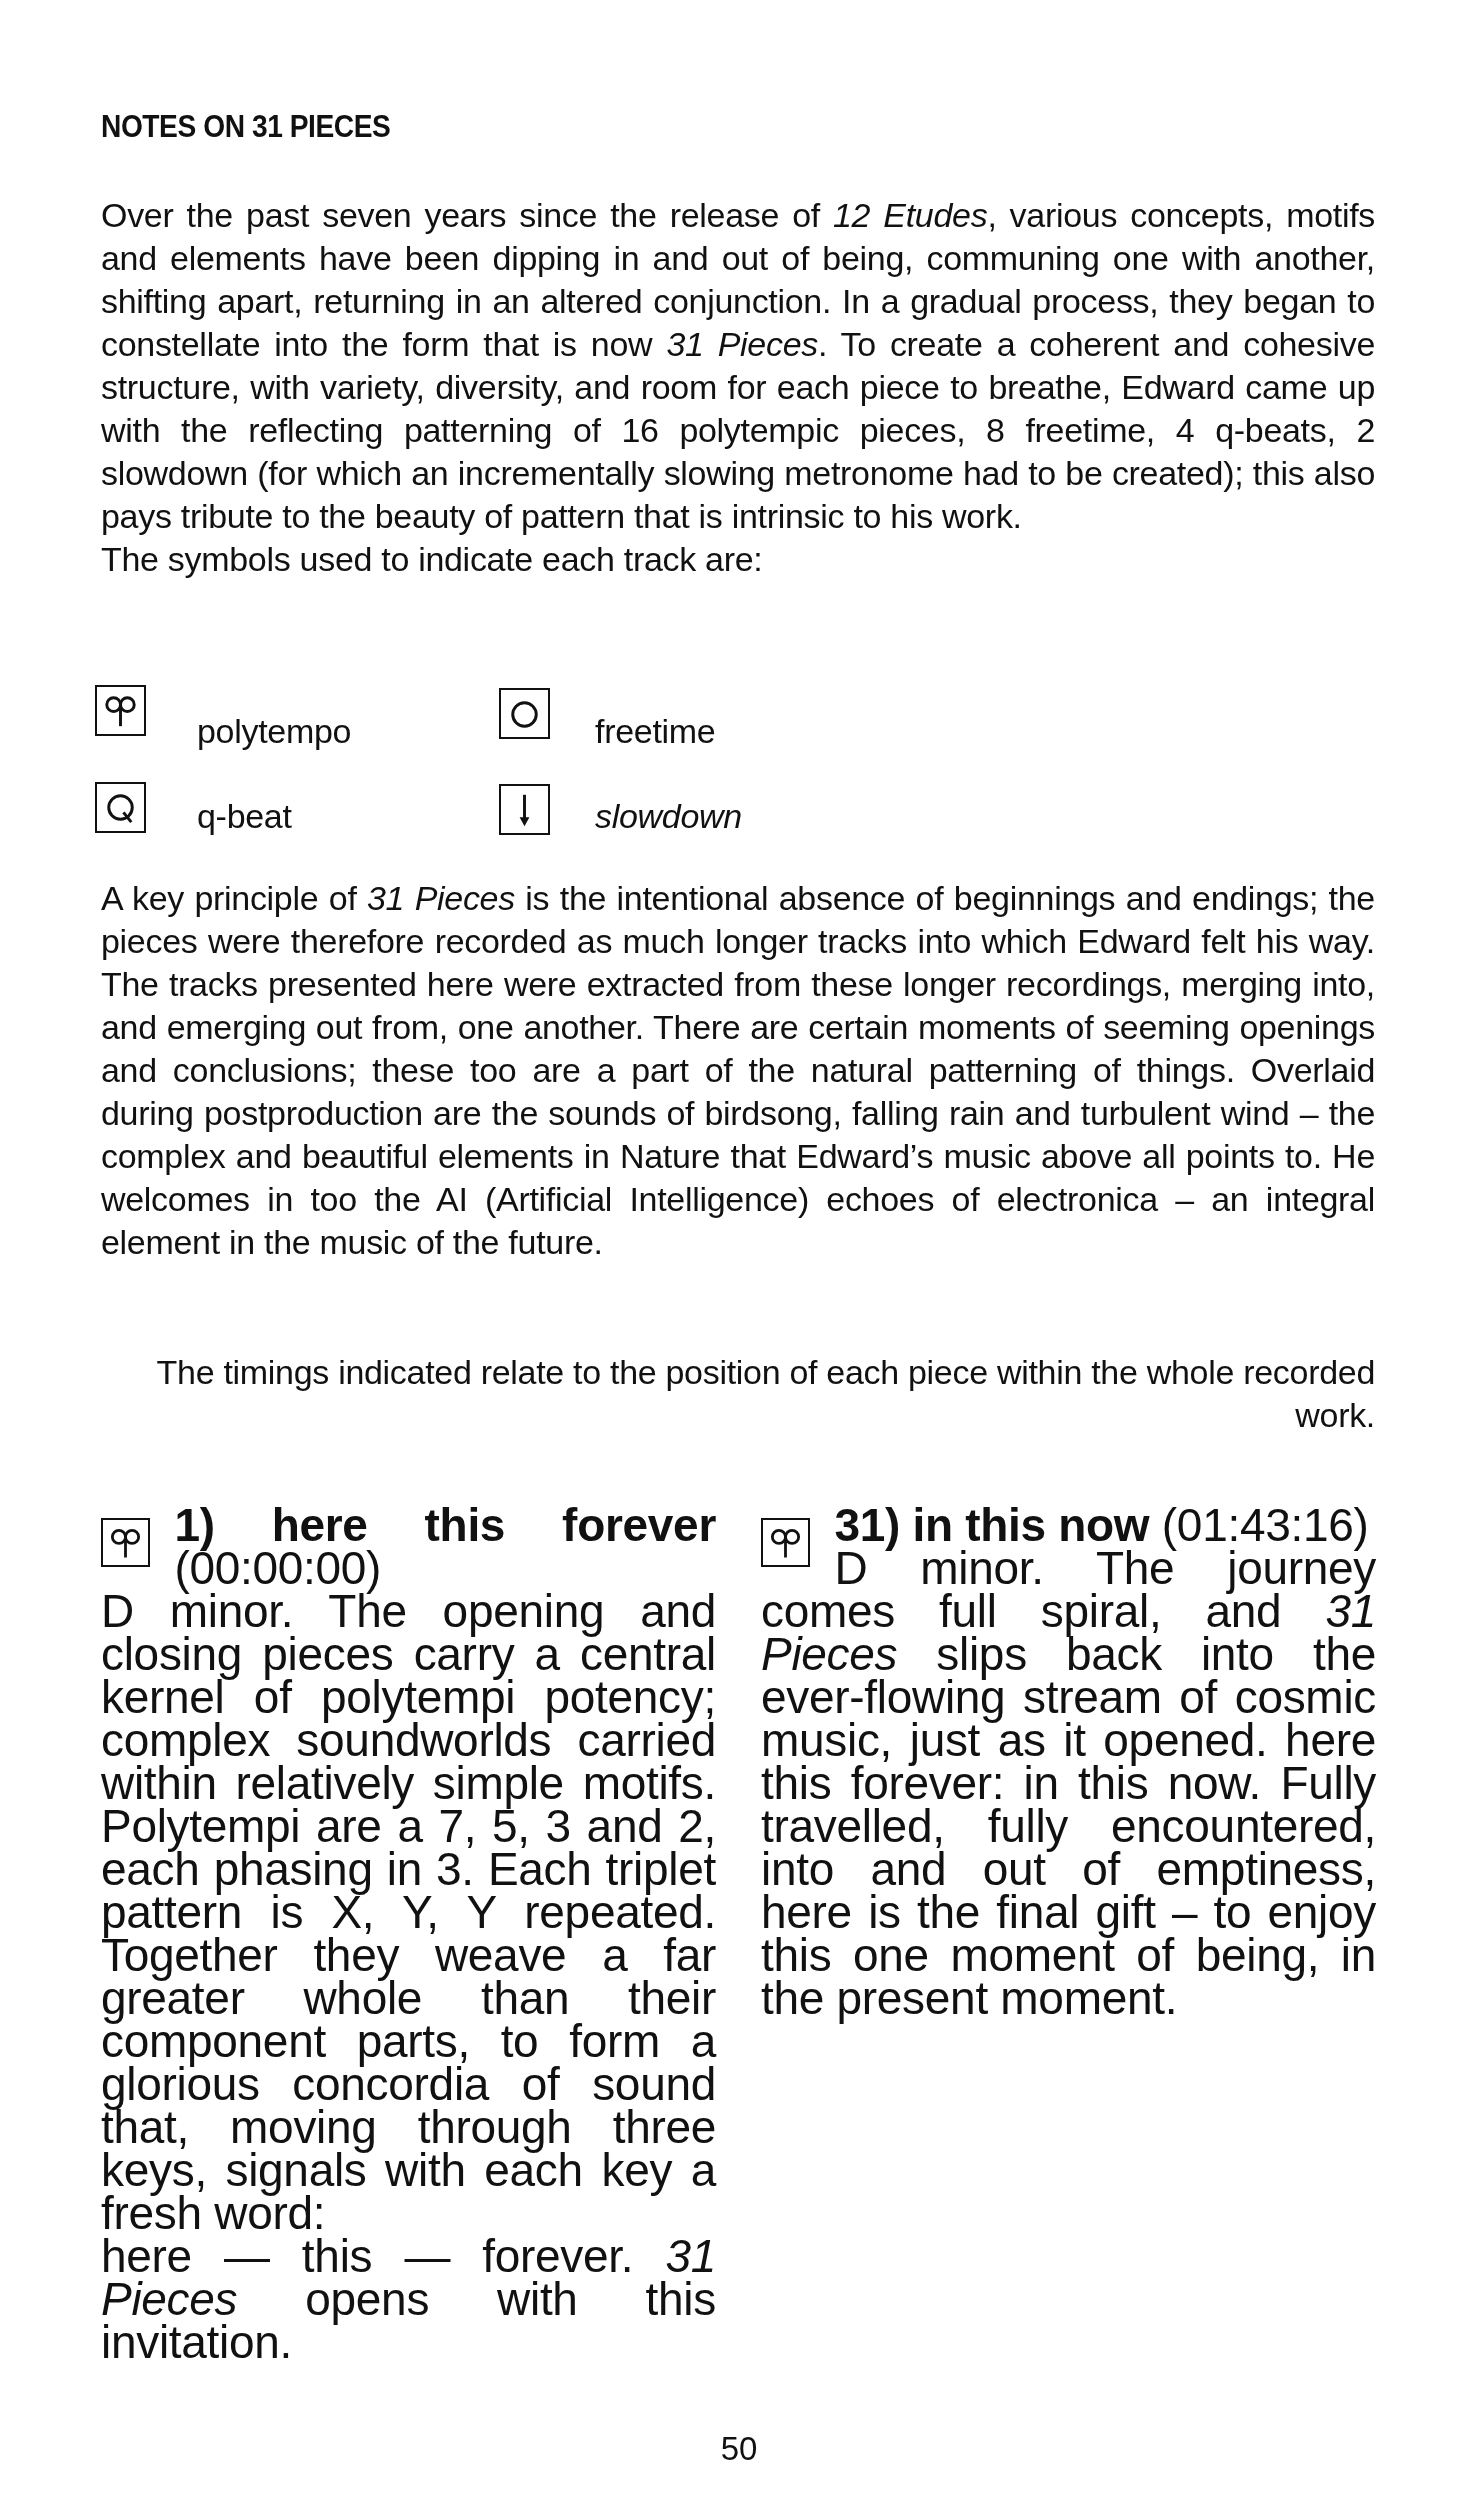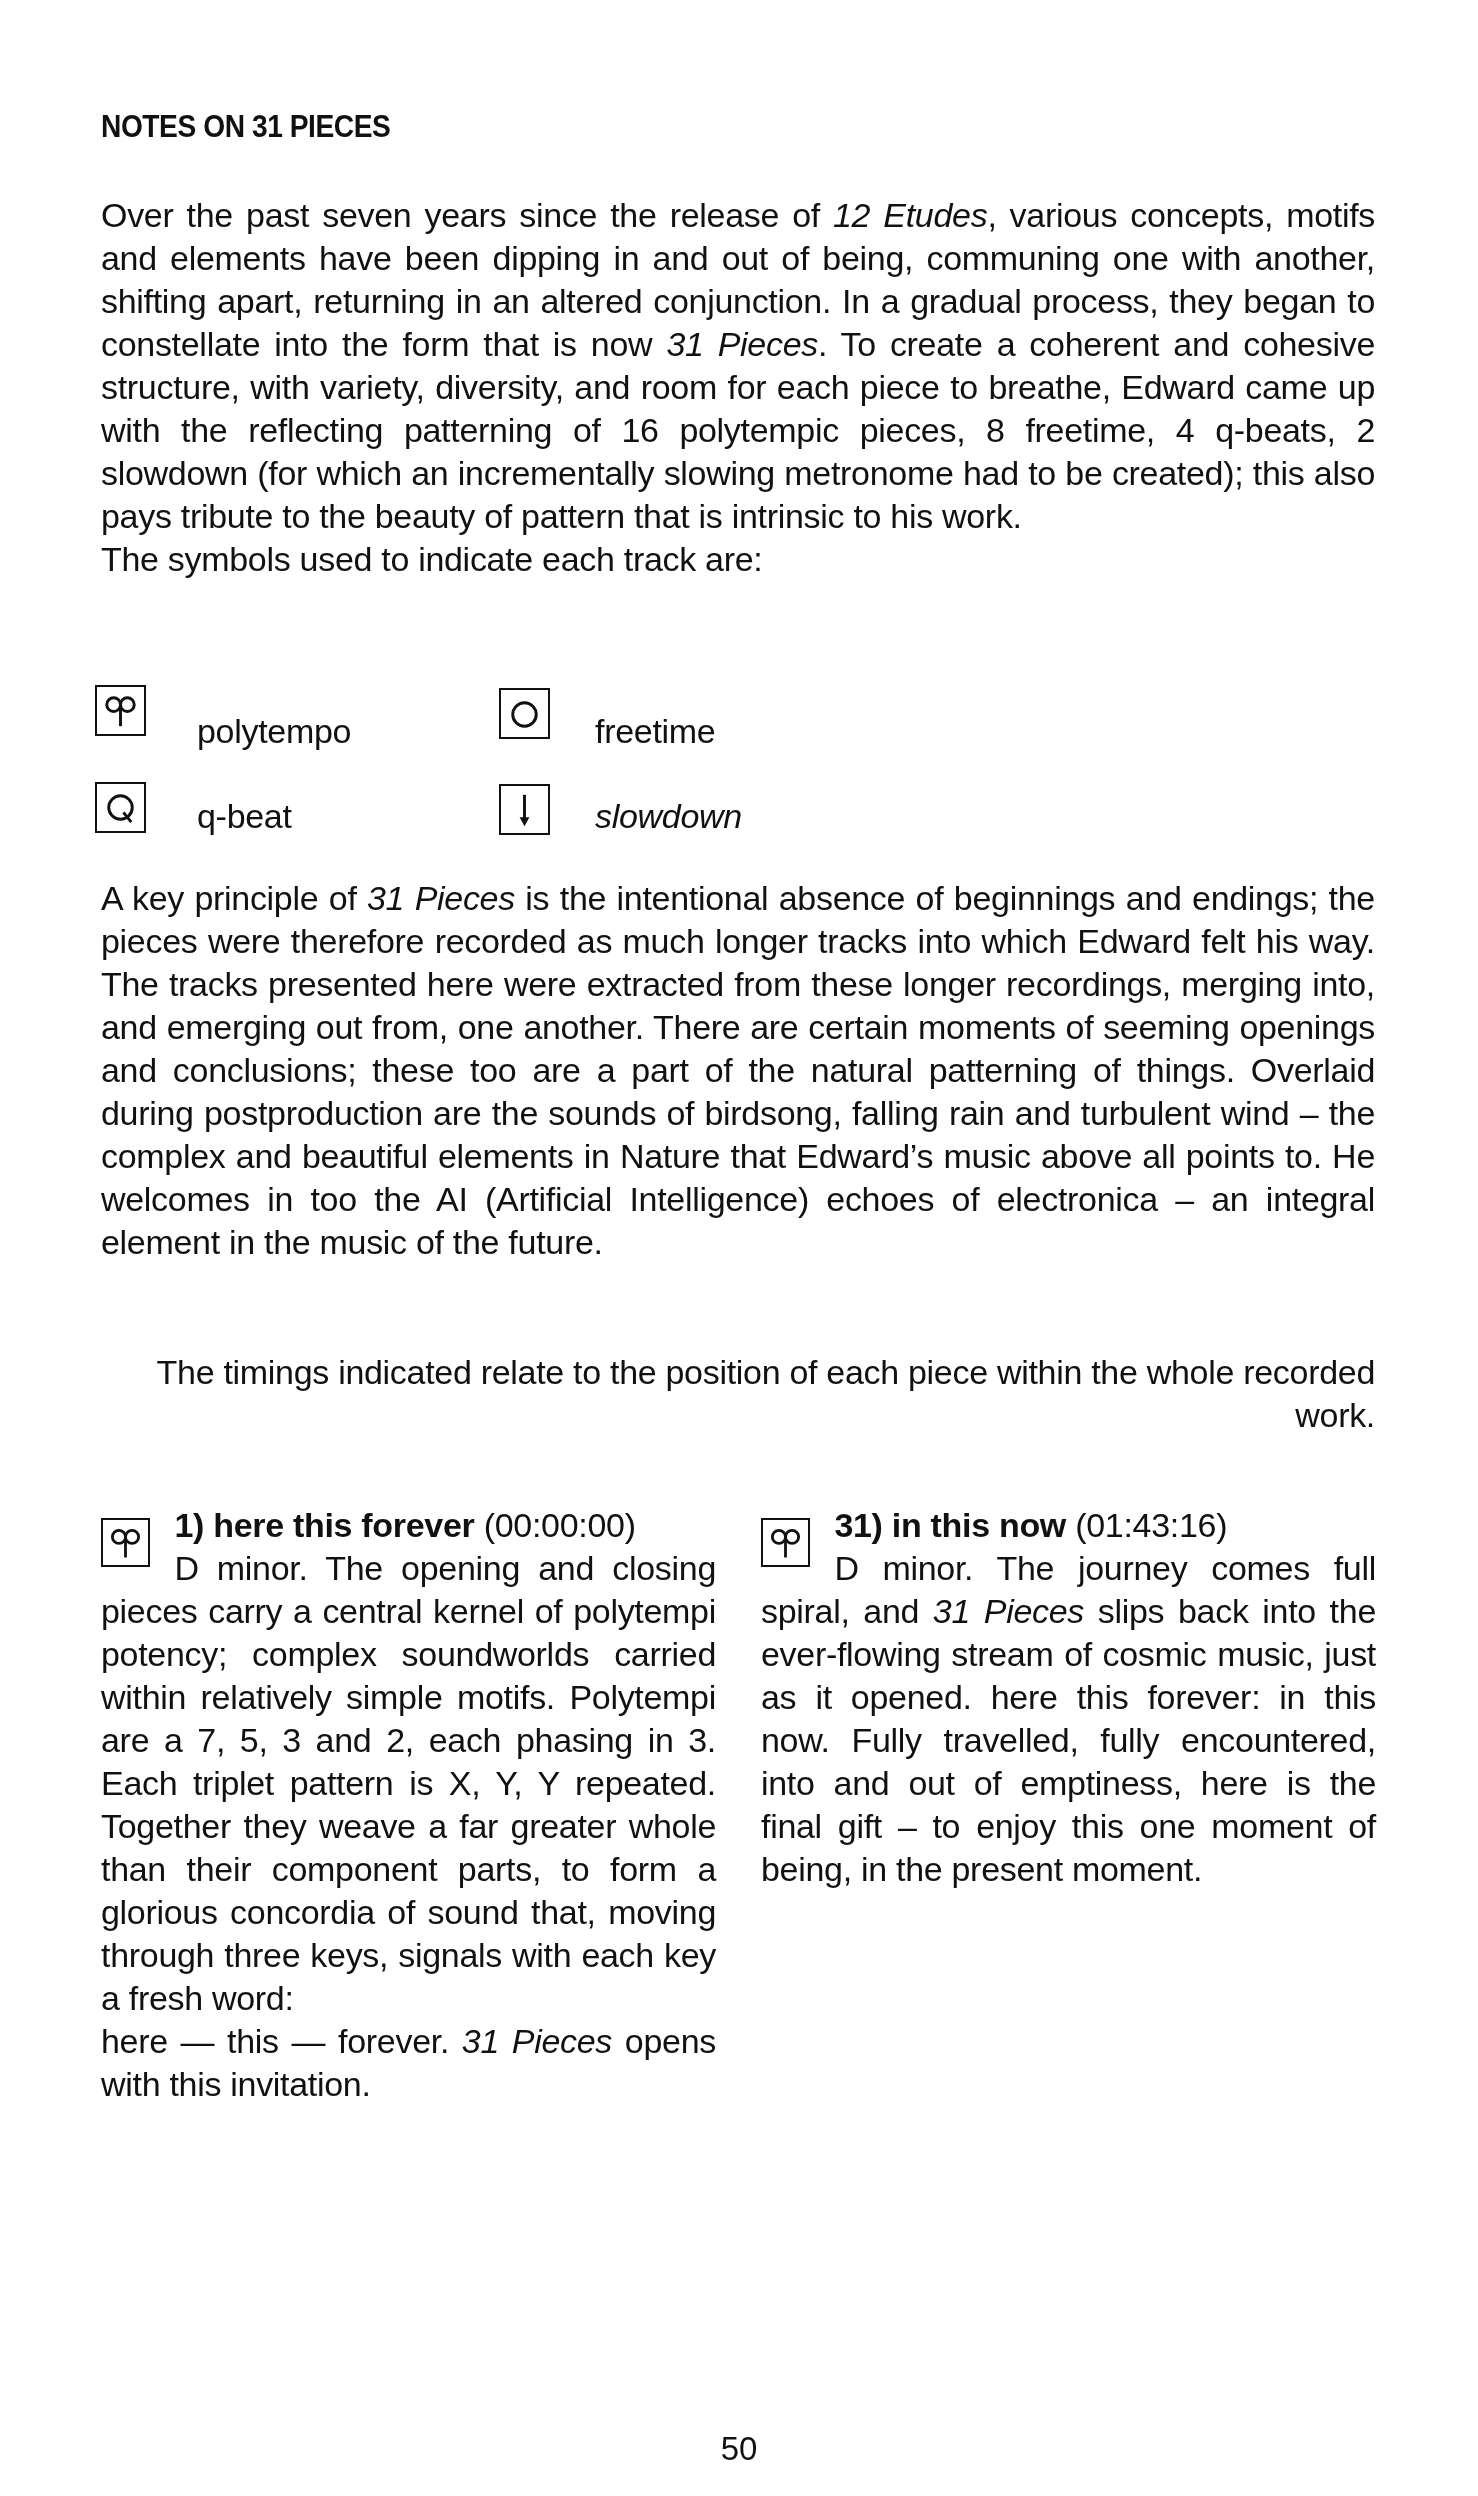--- a/index.html
+++ b/index.html
@@ -29,21 +29,21 @@
     box-sizing: content-box;
   }
   .sym-box svg { position: absolute; left: 0; top: 0; width: 47px; height: 47px; }
   .legend-label {
     position: absolute; font-size: 34px; line-height: 43px; white-space: nowrap;
     letter-spacing: -0.3px;
     margin-top: 25px;
   }
   .col {
     position: absolute; top: 1492px; width: 615px;
-    font-size: 34px; line-height: 43px; text-align: justify;
+    font-size: 46px; line-height: 43px; text-align: justify;
     letter-spacing: -0.3px;
   }
   #col-left { left: 101px; }
   #col-right { left: 761px; }
   .col .sym-box { position: relative; float: left; margin: 13.7px 24.4px 0 0; width: 45px; height: 45px; }
   .col .sym-box svg { width: 45px; height: 45px; }
   .track-title { font-weight: bold; }
   .track-time { font-weight: normal; }
   .col em { font-style: italic; }
   .page-number {

